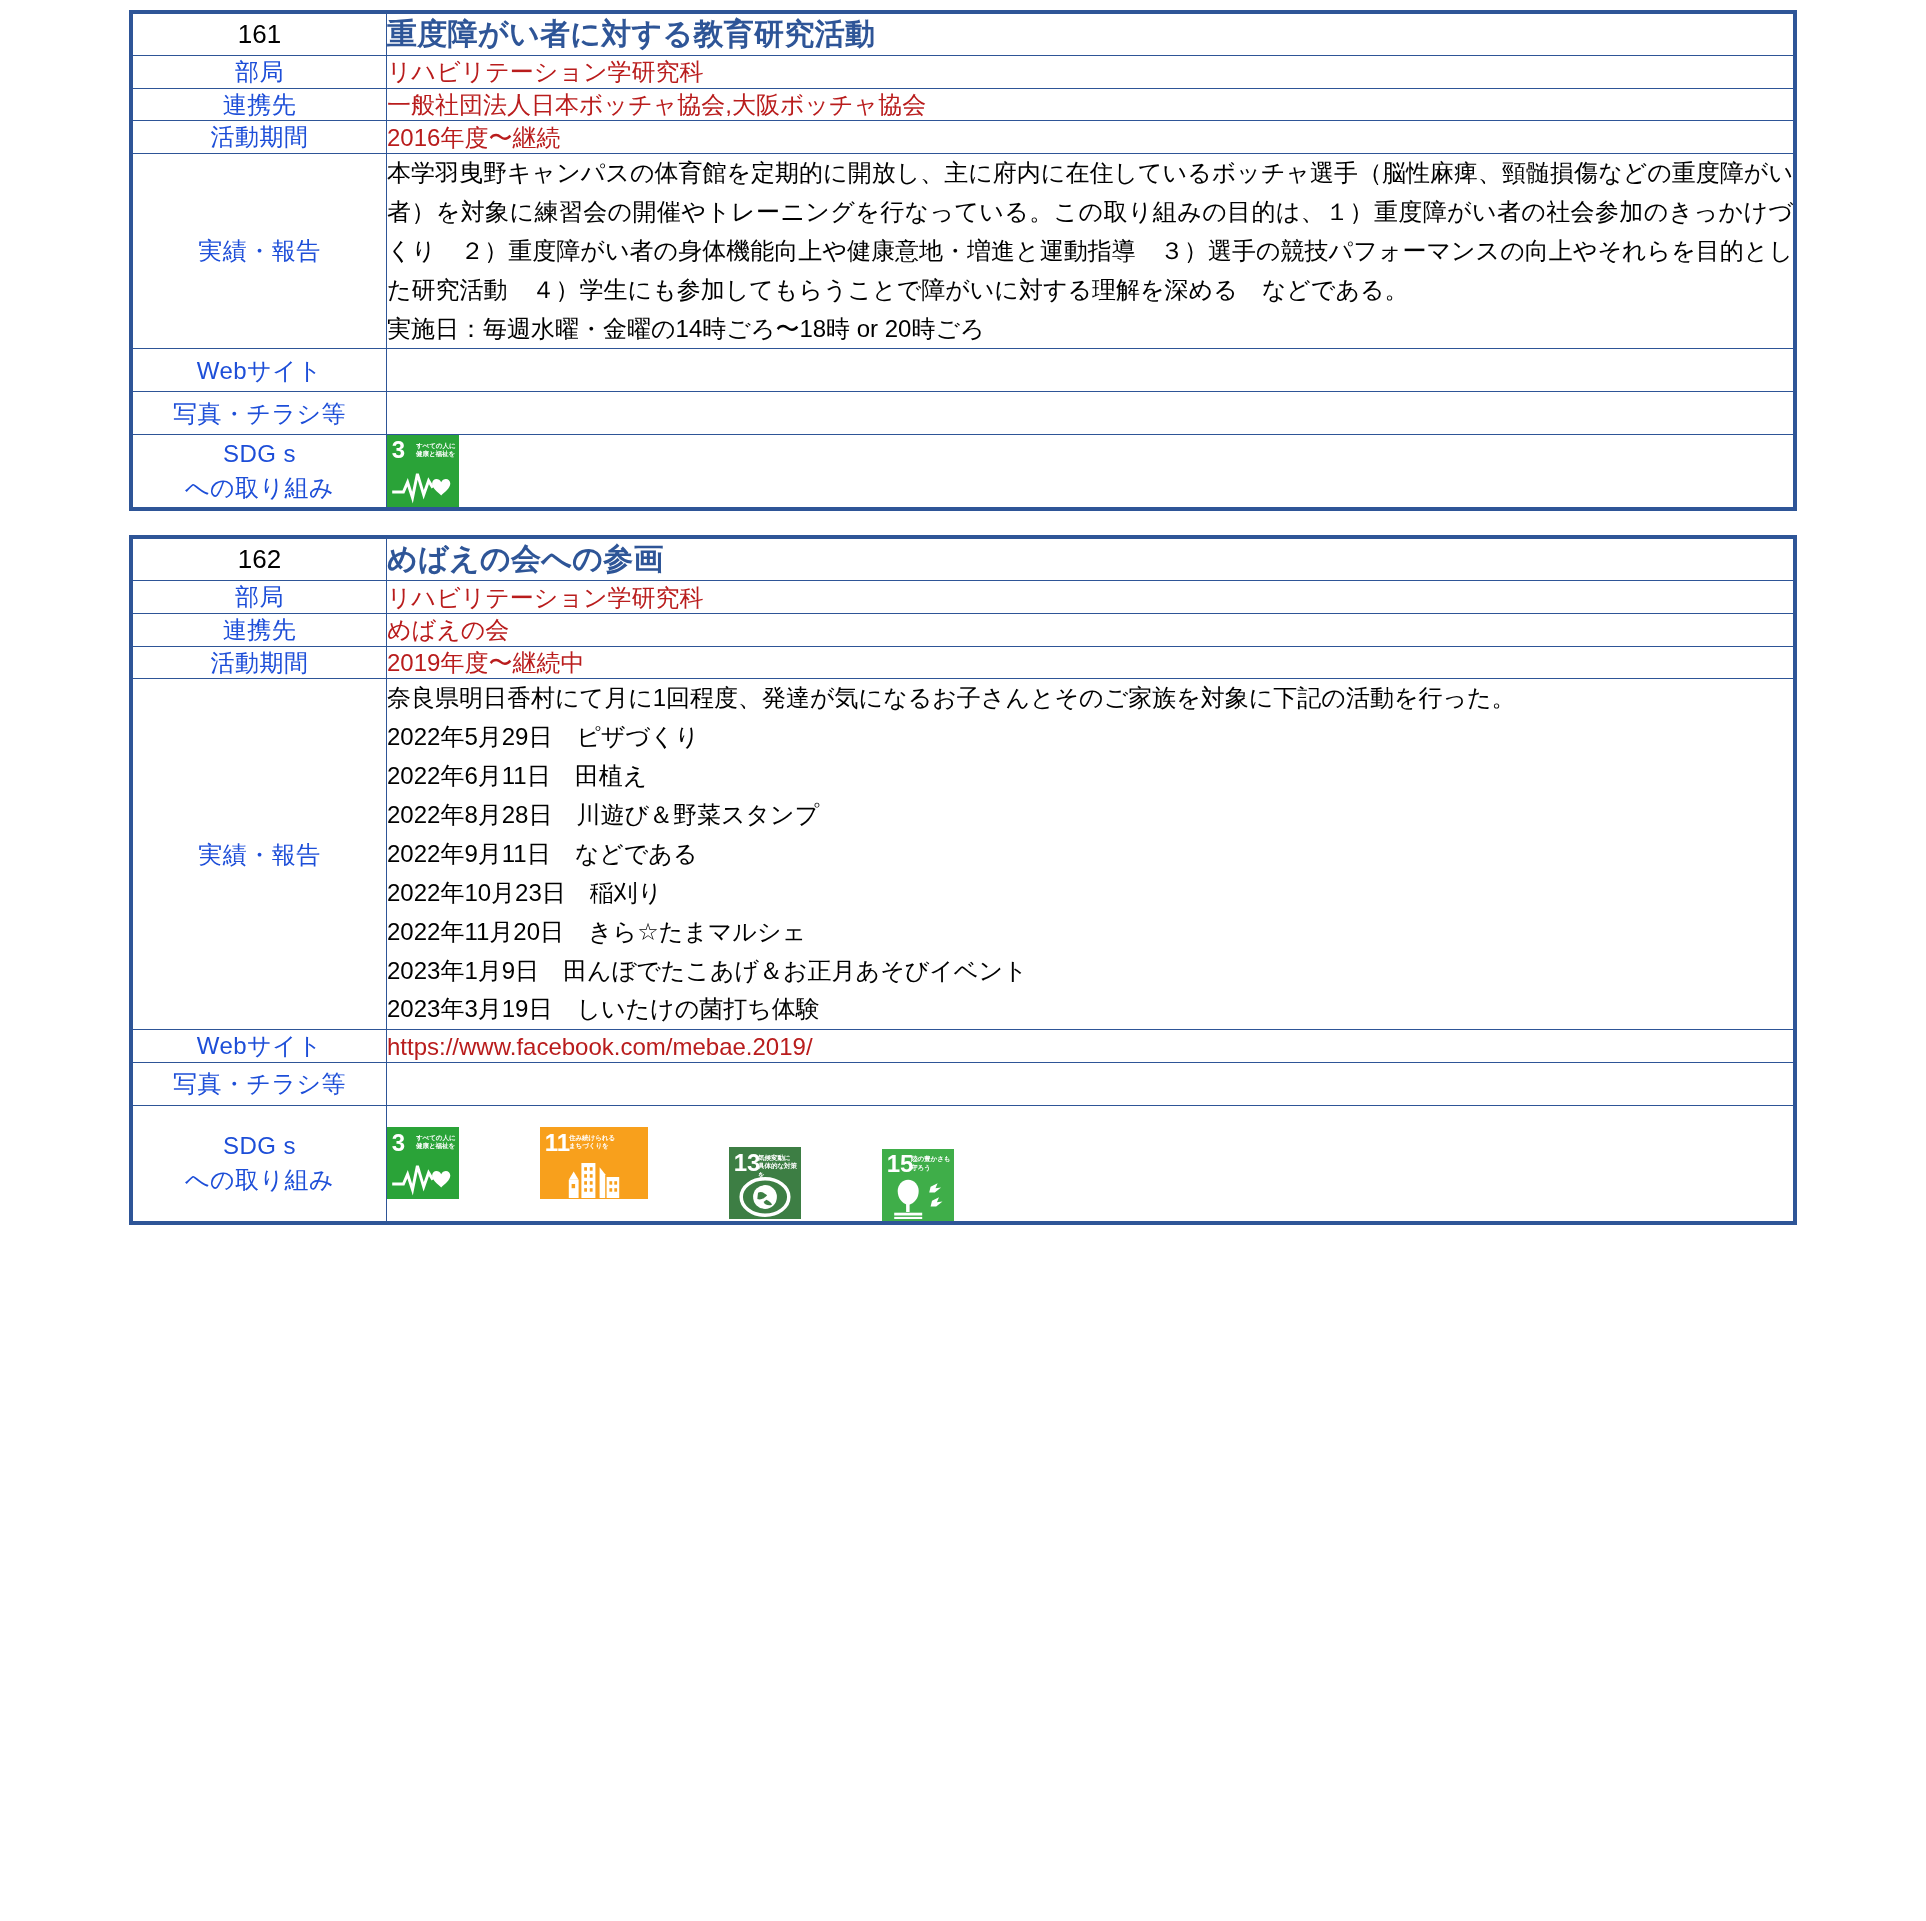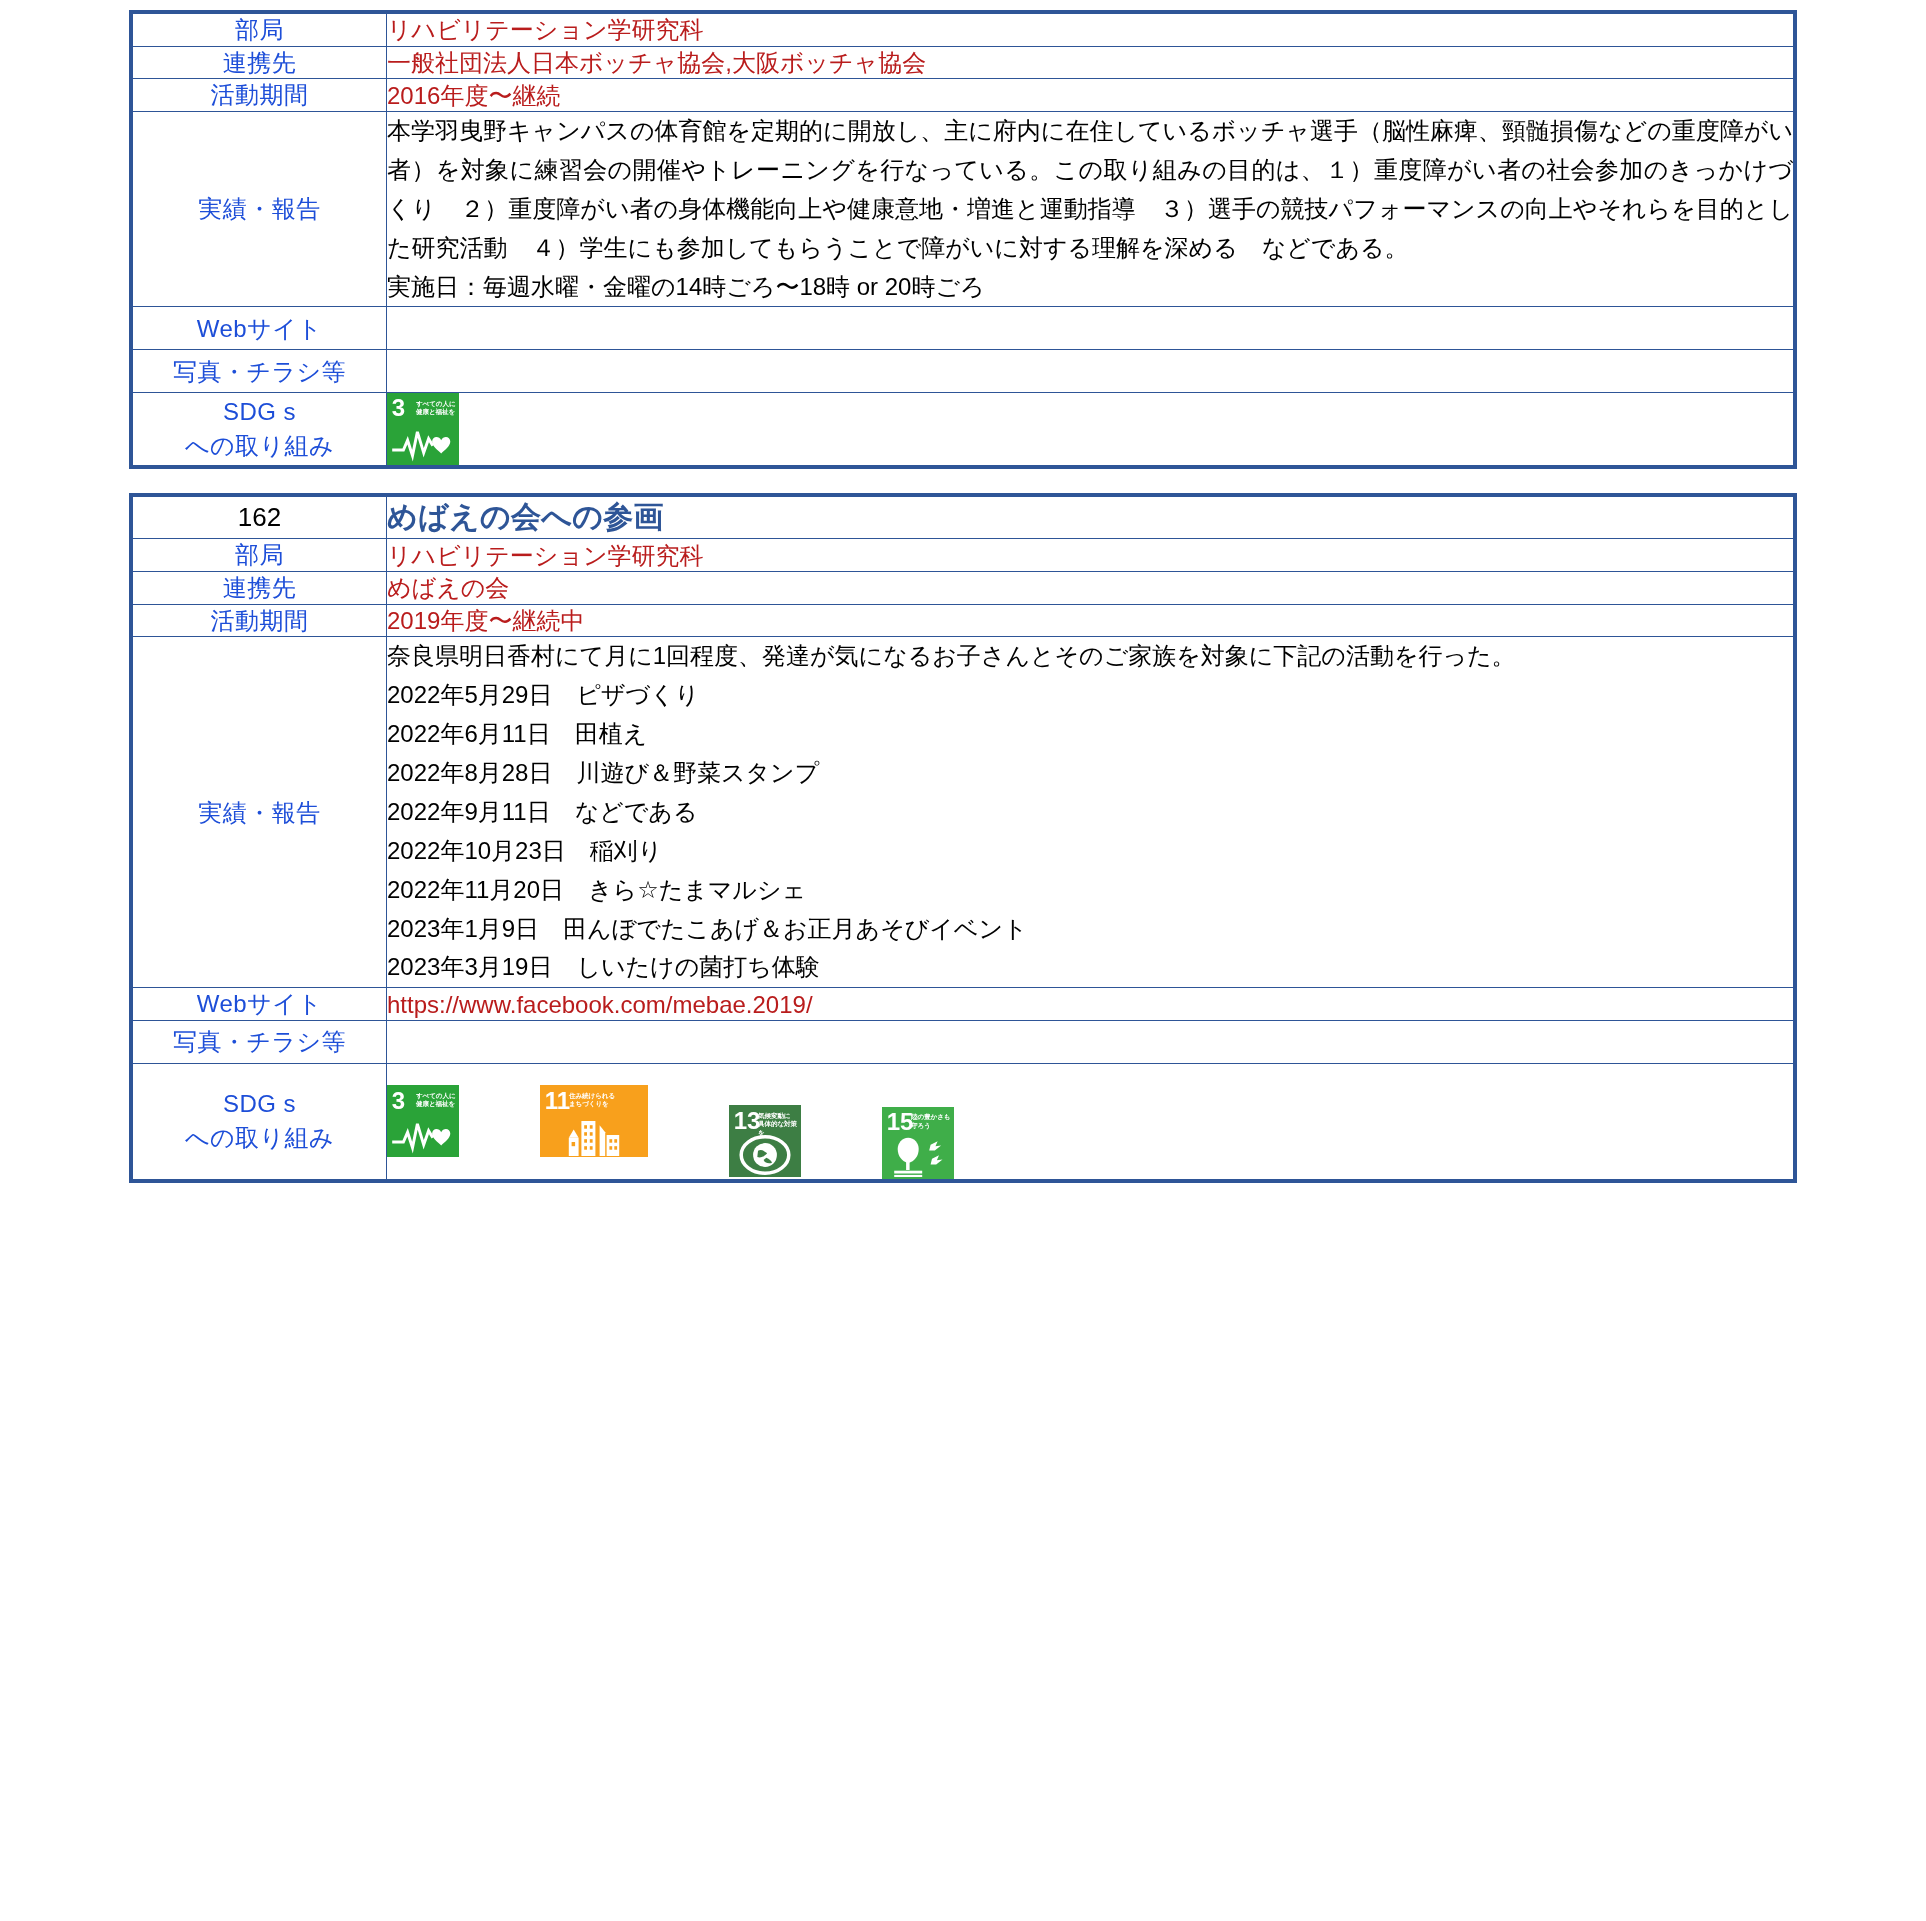--- a/index.html
+++ b/index.html
@@ -153,20 +153,24 @@
 
 <div class="page">
 
   <div class="entry entry-161">
     <table class="tbl">
       <colgroup>
           <col class="c-label">
           <col>
         </colgroup>
       <tbody>
+        <tr>
+          <td class="idcell">161</td>
+          <td class="titlecell">重度障がい者に対する教育研究活動</td>
+        </tr>
         <tr>
           <td class="label">部局</td>
           <td class="value">リハビリテーション学研究科</td>
         </tr>
         <tr>
           <td class="label">連携先</td>
           <td class="value">一般社団法人日本ボッチャ協会,大阪ボッチャ協会</td>
         </tr>
         <tr>
           <td class="label">活動期間</td>

